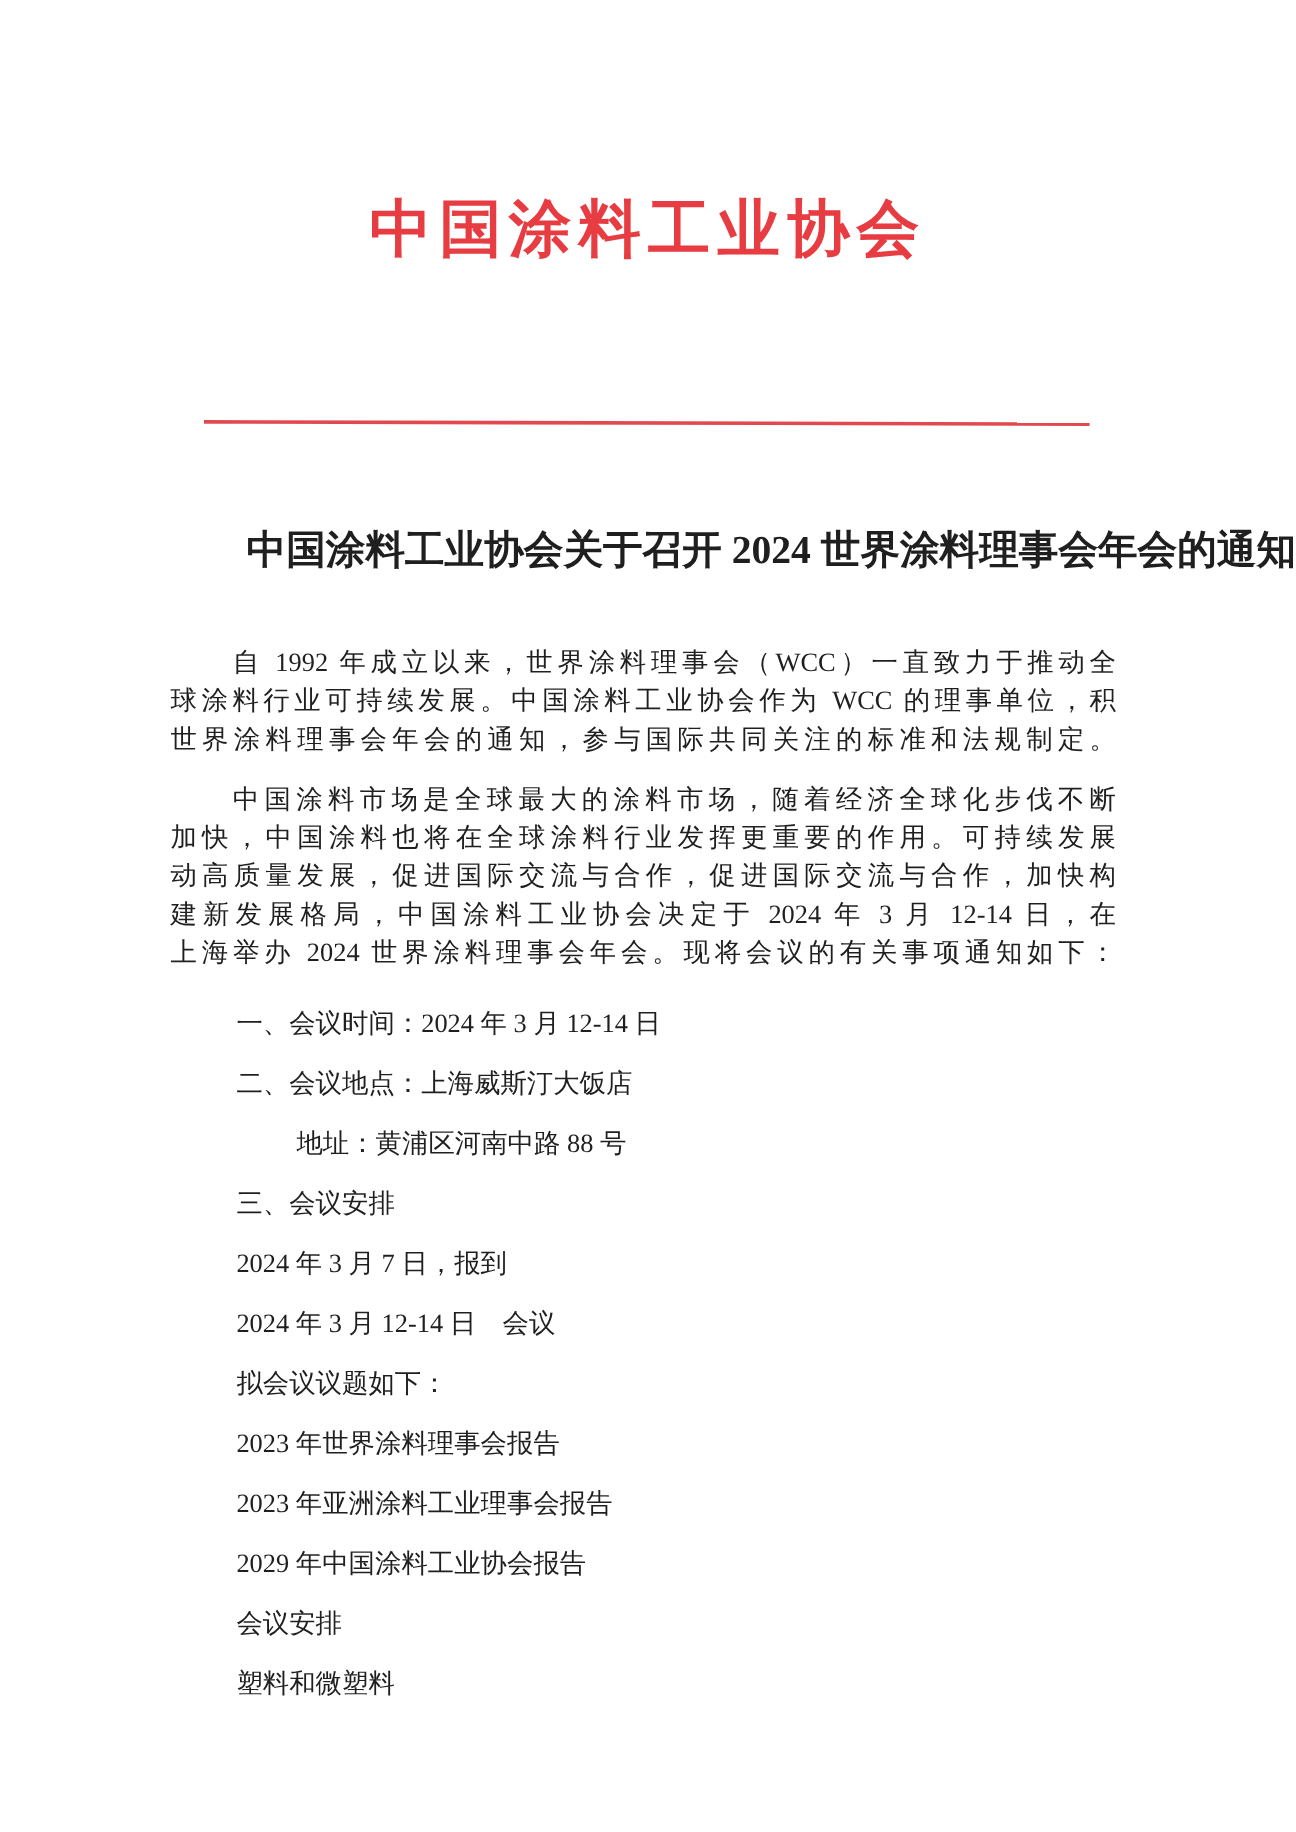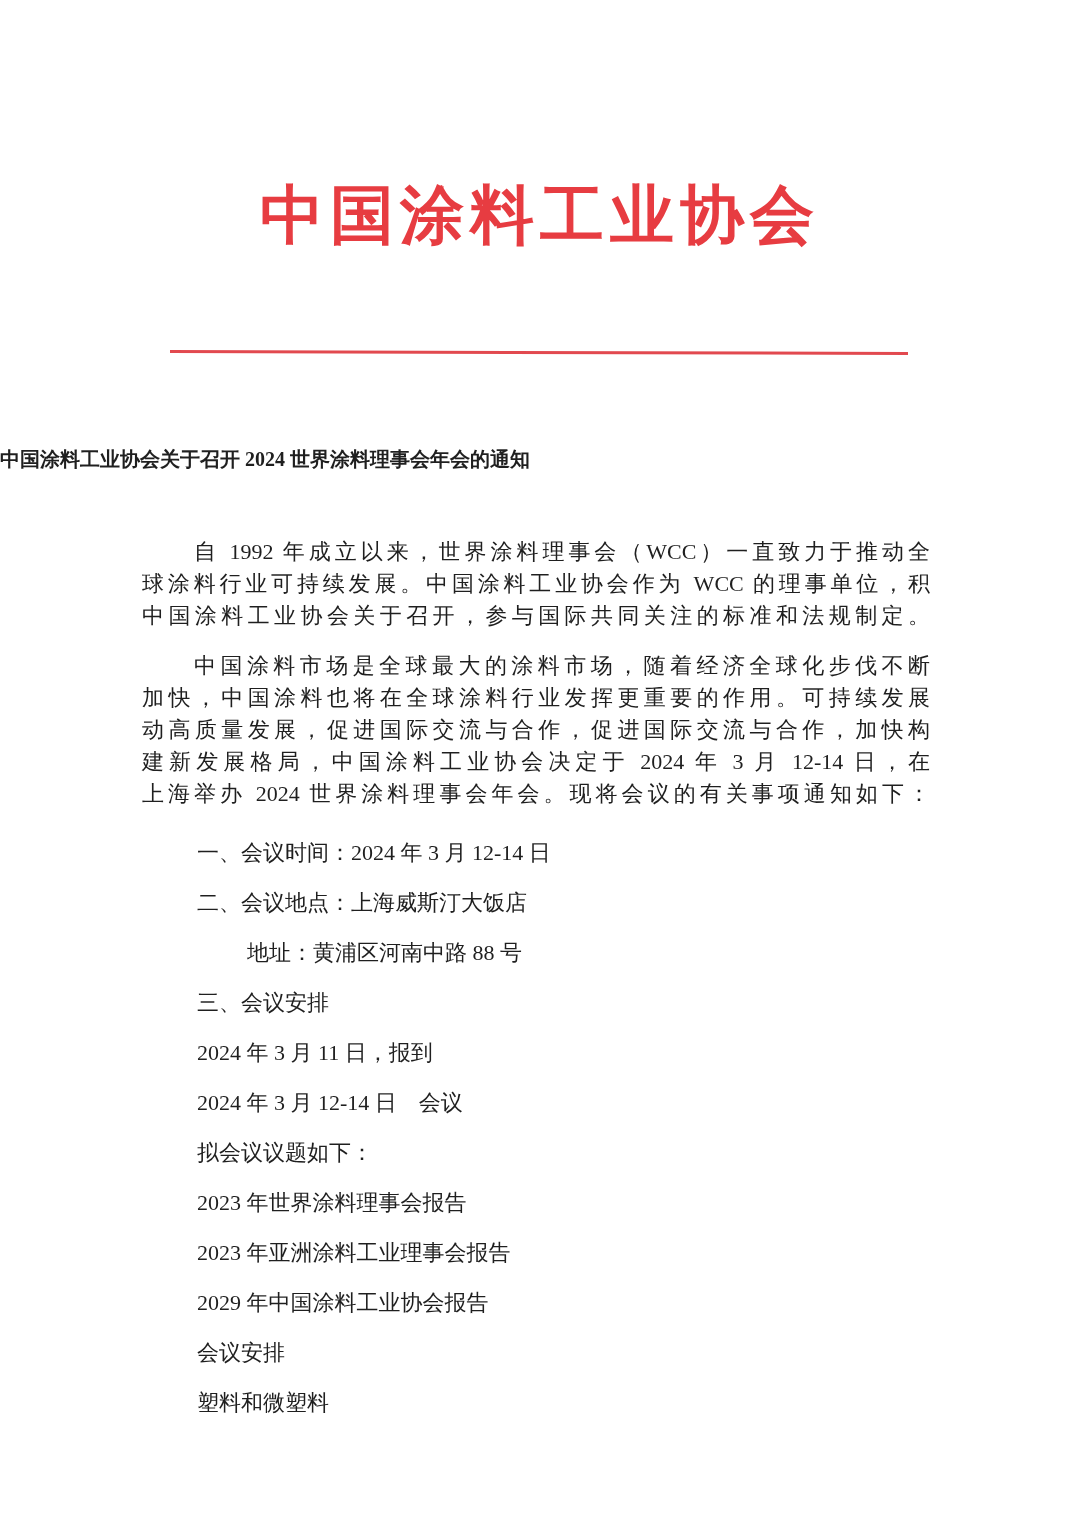--- a/index.html
+++ b/index.html
@@ -15,44 +15,43 @@
     overflow: hidden;
     font-family: "Liberation Serif", "DejaVu Serif", serif;
     color: var(--ink, #1f1f1f);
   }
   .org-title {
     position: absolute;
     top: 152px;
     left: 0;
     width: 100%;
     text-align: center;
-    font-size: 64px;
+    font-size: 52px;
     line-height: 80px;
     font-weight: 700;
     letter-spacing: 6px;
     color: var(--title-red, #e73c41);
     white-space: nowrap;
-    margin-top: 24px;
   }
   .header-rule {
     position: absolute;
     top: 351px;
     left: 170px;
     width: 738px;
     height: 3px;
     background: var(--rule-red, #e2494f);
     transform: rotate(0.15deg);
   }
   .notice-title {
     position: absolute;
     top: 442px;
     left: 0;
     width: 100%;
-    text-align: left;
-    font-size: 20px;
+    text-align: right;
+    font-size: 33px;
     line-height: 34px;
     font-weight: 700;
     color: var(--ink, #1f1f1f);
     white-space: nowrap;
   }
   .body-block {
     position: absolute;
     top: 536px;
     left: 142px;
     width: 788px;
@@ -91,37 +90,37 @@
 
   <div class="header-rule"></div>
 
   <div class="notice-title">中国涂料工业协会关于召开 2024 世界涂料理事会年会的通知</div>
 
   <div class="body-block">
 
     <div class="para">
       <div class="p-line p-first">自 1992 年成立以来，世界涂料理事会（WCC）一直致力于推动全</div>
       <div class="p-line">球涂料行业可持续发展。中国涂料工业协会作为 WCC 的理事单位，积</div>
-      <div class="p-line">中国涂料工业协会关于召开，参与国际共同关注的标准和法规制定。</div>
+      <div class="p-line">世界涂料理事会年会的通知，参与国际共同关注的标准和法规制定。</div>
     </div>
 
     <div class="para">
       <div class="p-line p-first">中国涂料市场是全球最大的涂料市场，随着经济全球化步伐不断</div>
       <div class="p-line">加快，中国涂料也将在全球涂料行业发挥更重要的作用。可持续发展</div>
       <div class="p-line">动高质量发展，促进国际交流与合作，促进国际交流与合作，加快构</div>
       <div class="p-line">建新发展格局，中国涂料工业协会决定于 2024 年 3 月 12-14 日，在</div>
       <div class="p-line">上海举办 2024 世界涂料理事会年会。现将会议的有关事项通知如下：</div>
     </div>
 
     <div class="schedule">
       <div class="sched-line">一、会议时间：2024 年 3 月 12-14 日</div>
       <div class="sched-line">二、会议地点：上海威斯汀大饭店</div>
       <div class="sched-line lv2">地址：黄浦区河南中路 88 号</div>
       <div class="sched-line">三、会议安排</div>
-      <div class="sched-line">2024 年 3 月 11 日，报到</div>
+      <div class="sched-line">2024 年 3 月 7 日，报到</div>
       <div class="sched-line">2024 年 3 月 12-14 日　会议</div>
       <div class="sched-line">拟会议议题如下：</div>
       <div class="sched-line">2023 年世界涂料理事会报告</div>
       <div class="sched-line">2023 年亚洲涂料工业理事会报告</div>
       <div class="sched-line">2029 年中国涂料工业协会报告</div>
       <div class="sched-line">会议安排</div>
       <div class="sched-line">塑料和微塑料</div>
     </div>
 
   </div>

